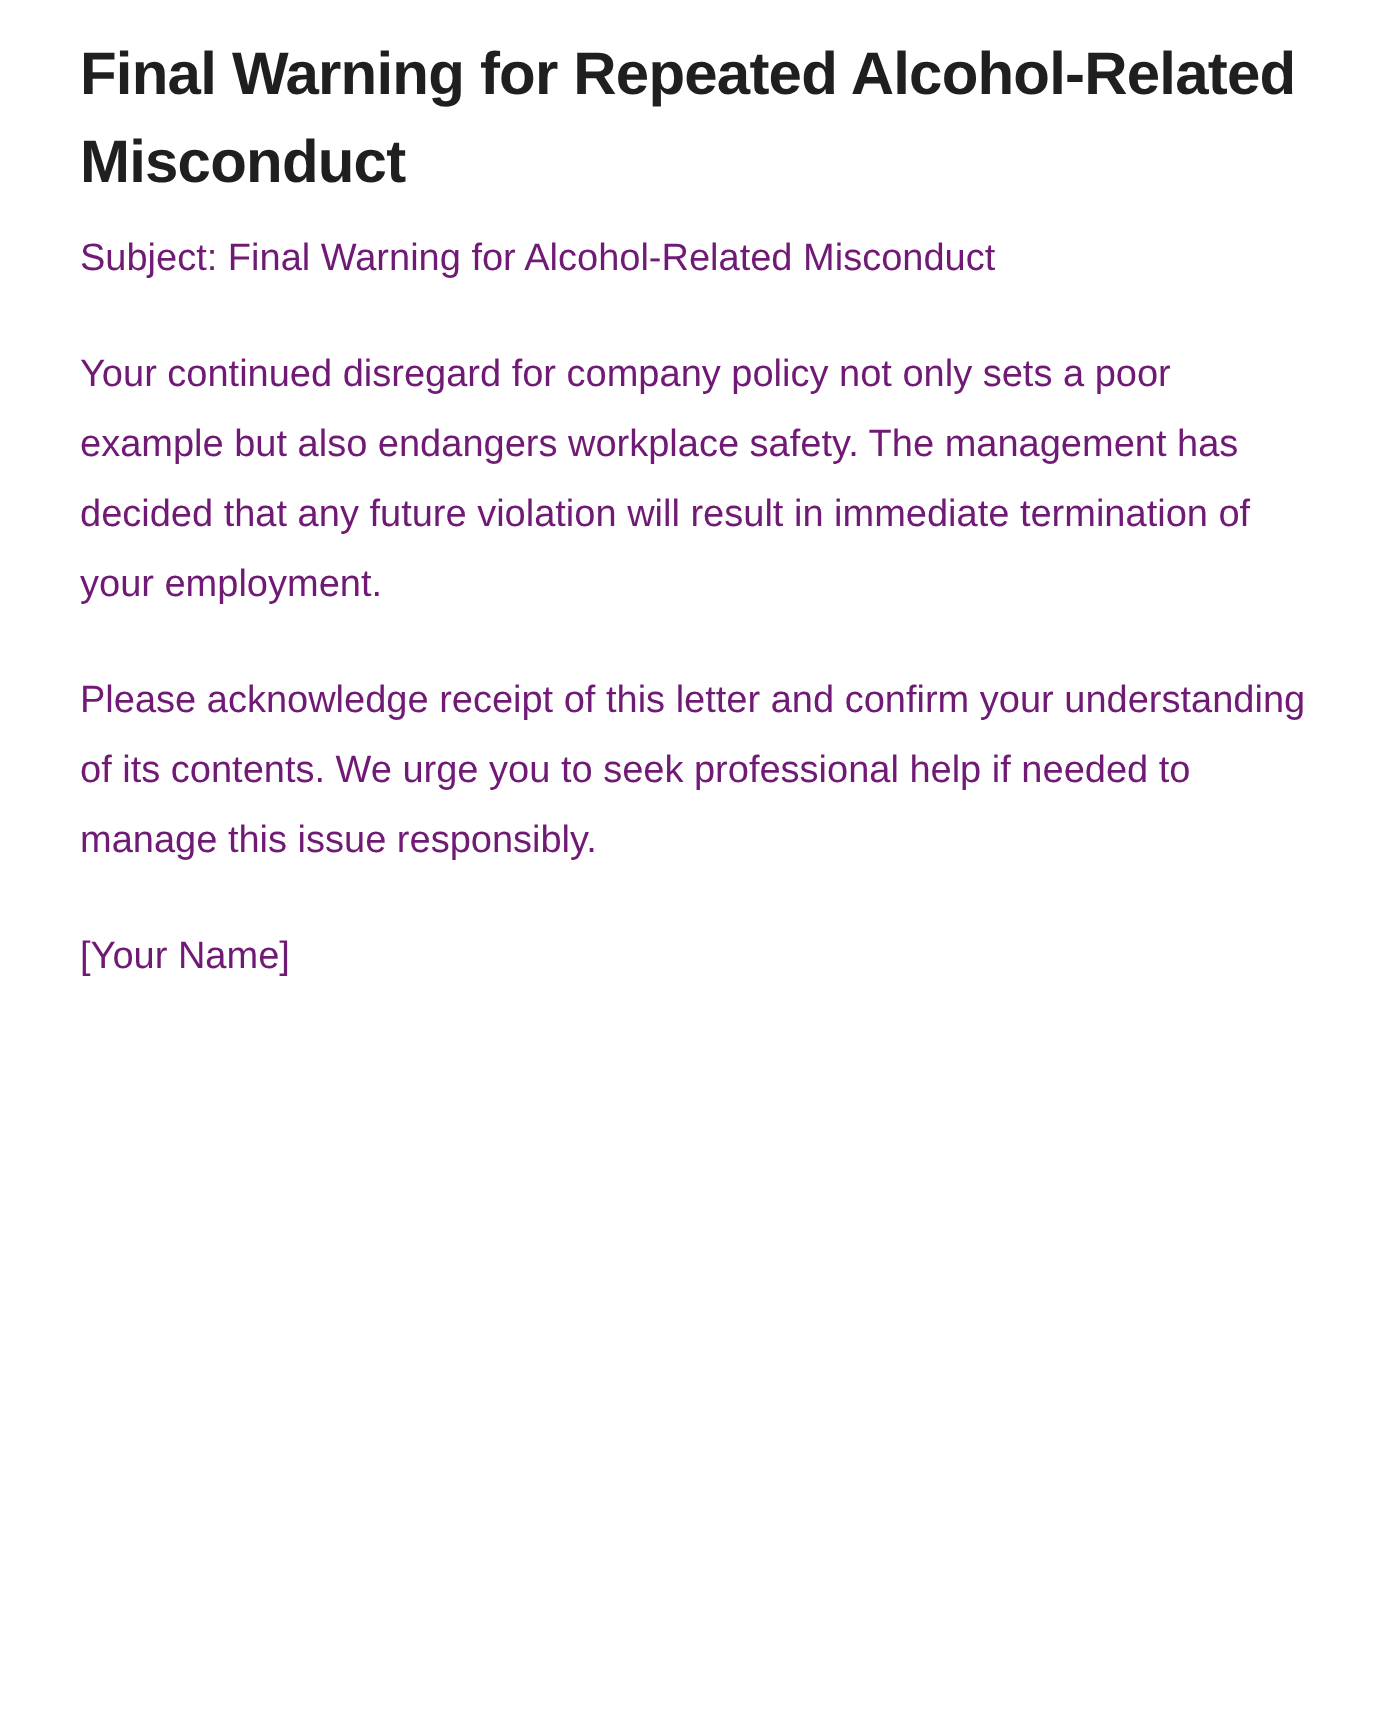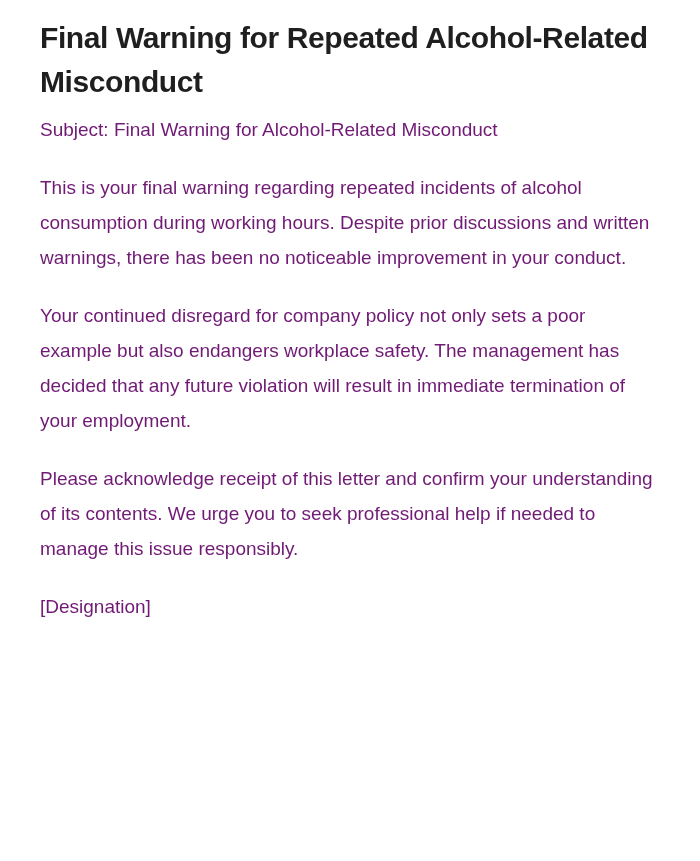--- a/index.html
+++ b/index.html
@@ -46,23 +46,22 @@
 </head>
 <body>
 
 <div class="page">
   <div class="letter">
     <h1>Final Warning for Repeated Alcohol-Related Misconduct</h1>
 
     <p>Subject: Final Warning for Alcohol-Related Misconduct</p>
 
 
-    <p>This is your final warning regarding repeated incidents of alcohol consumption during working hours. Despite prior discussions and written warnings, there has been no noticeable improvement in your conduct.</p>
 
     <p>Your continued disregard for company policy not only sets a poor example but also endangers workplace safety. The management has decided that any future violation will result in immediate termination of your employment.</p>
 
     <p>Please acknowledge receipt of this letter and confirm your understanding of its contents. We urge you to seek professional help if needed to manage this issue responsibly.</p>
 
 
+    <p>[Your Name]</p>
 
-    <p>[Designation]</p>
   </div>
 </div>
 
 </body></html>

